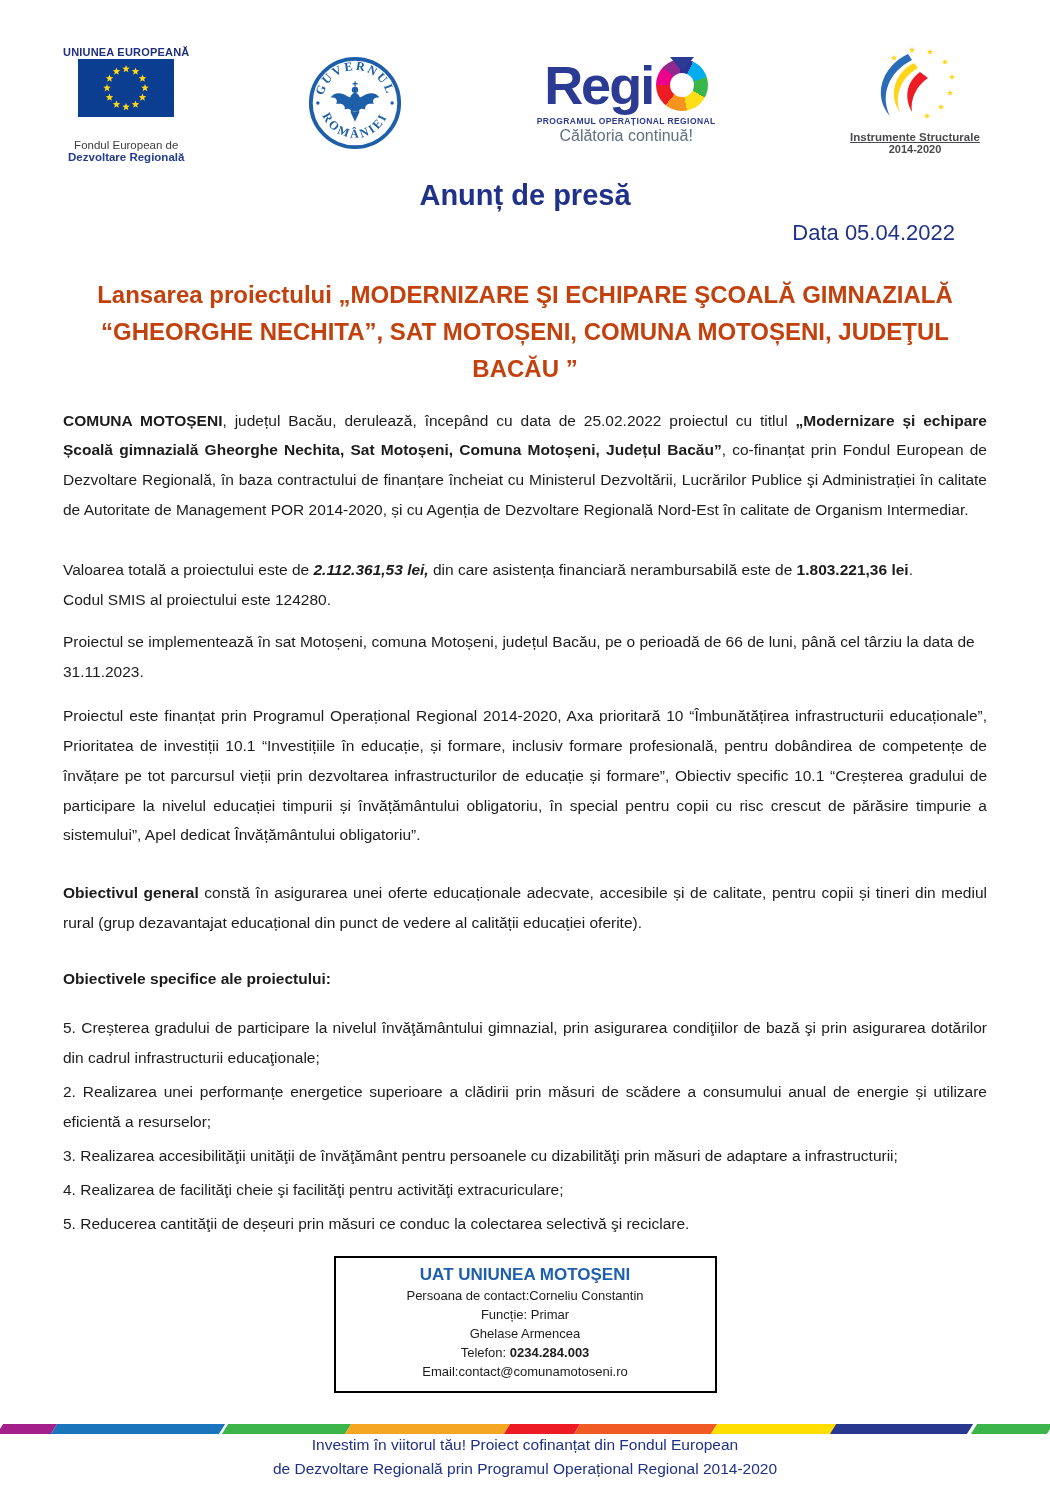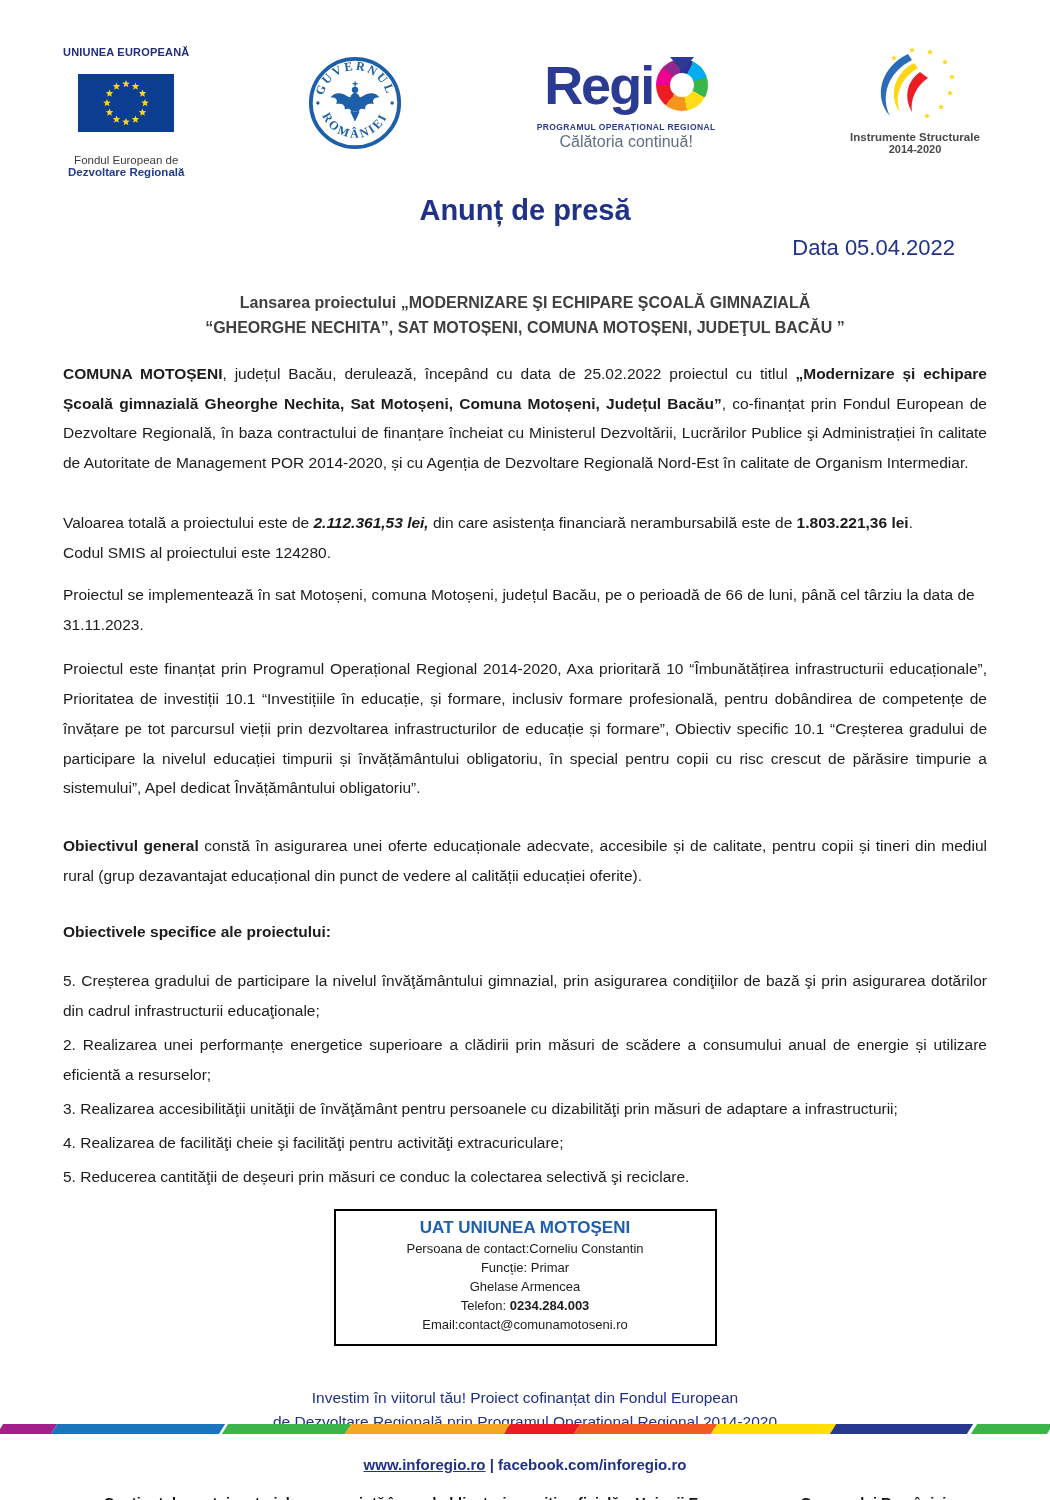--- a/index.html
+++ b/index.html
@@ -11,21 +11,21 @@
     font-family:"Liberation Sans", sans-serif;
     color:#1c1c1c;
     overflow:hidden;
   }
   
   .logos{
     display:flex;justify-content:space-between;align-items:flex-start;
     padding:46px 70px 0 63px;
   }
   .logo{text-align:center;}
-  .eu-title{font-size:11px;font-weight:bold;color:#1f2f7d;letter-spacing:.2px;margin-bottom:16px;}
+  .eu-title{font-size:11px;font-weight:bold;color:#1f2f7d;letter-spacing:.2px;margin-bottom:1px;}
   .eu-cap1{font-size:11.5px;color:#3c3c3e;margin-top:18px;}
   .eu-cap2{font-size:11.5px;font-weight:bold;color:#233c8c;}
   .regio{width:210px;text-align:center;margin-top:12px;}
   .regio-word{display:flex;align-items:center;justify-content:center;}
   .regio-regi{font-size:54px;font-weight:bold;color:#2b3a92;letter-spacing:-2px;line-height:1;}
   .regio-o{
     position:relative;display:inline-block;width:52px;height:52px;margin-left:3px;
     border-radius:50%;
     background:conic-gradient(from 25deg,
       #00aeef 0 13%, #39b54a 13% 26%, #ffde17 26% 40%, #f7941d 40% 54%,
@@ -33,37 +33,37 @@
   }
   .regio-o::after{
     content:"";position:absolute;left:14px;top:14px;width:24px;height:24px;
     border-radius:50%;background:#ffffff;
   }
   .regio-o::before{
     content:"";position:absolute;left:14px;top:-2px;width:0;height:0;z-index:2;
     border-left:12px solid transparent;border-right:12px solid transparent;
     border-top:14px solid #2b3a92;
   }
-  .regio-sub{font-size:8.5px;font-weight:bold;color:#2b3a92;letter-spacing:.4px;margin-top:10px;}
+  .regio-sub{font-size:8.5px;font-weight:bold;color:#2b3a92;letter-spacing:.4px;margin-top:4px;}
   .regio-tag{font-size:16px;color:#5f7083;margin-top:1px;}
   .is-logo{width:130px;text-align:center;}
-  .is-cap1{font-size:11.5px;font-weight:bold;color:#4a4a4c;margin-top:1px;}
+  .is-cap1{font-size:11.5px;font-weight:bold;color:#4a4a4c;margin-top:1px;text-decoration:underline;}
   .is-cap2{font-size:11px;font-weight:bold;color:#4a4a4c;}
   
   .doc-title{
     margin:16px 0 0 0;text-align:center;
     font-size:29px;font-weight:bold;color:#1f3189;
   }
   .doc-date{
     margin:8px 95px 0 0;text-align:right;
     font-size:22px;color:#1f3189;
   }
   .heading{
     margin:30px 63px 0 63px;text-align:center;
-    font-size:16px;font-weight:bold;color:#404040;line-height:1.55;
+    font-size:24px;font-weight:bold;color:#c2410c;line-height:1.55;
   }
   .body-text{margin:0 63px;}
   .para{font-size:15.5px;line-height:1.93;margin:0;}
   .just{text-align:justify;}
   .mt-intro{margin-top:18px;}
   .mt-value{margin-top:30px;}
   .mt-impl{margin-top:12px;}
   .mt-fin{margin-top:14px;}
   .mt-obj{margin-top:28px;}
   .mt-spec{margin-top:26px;}

